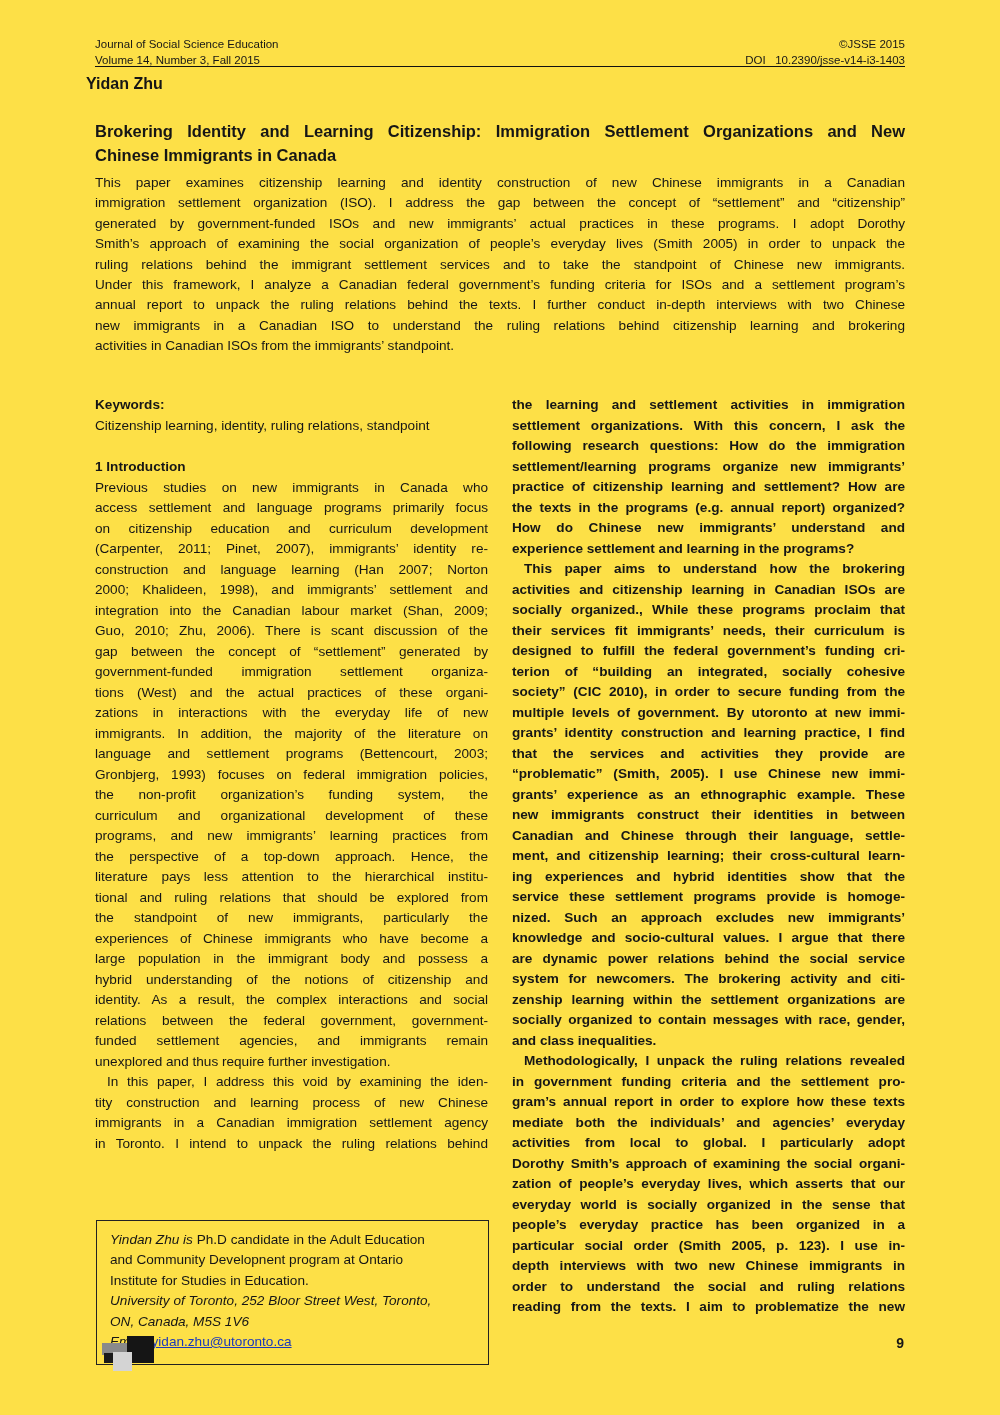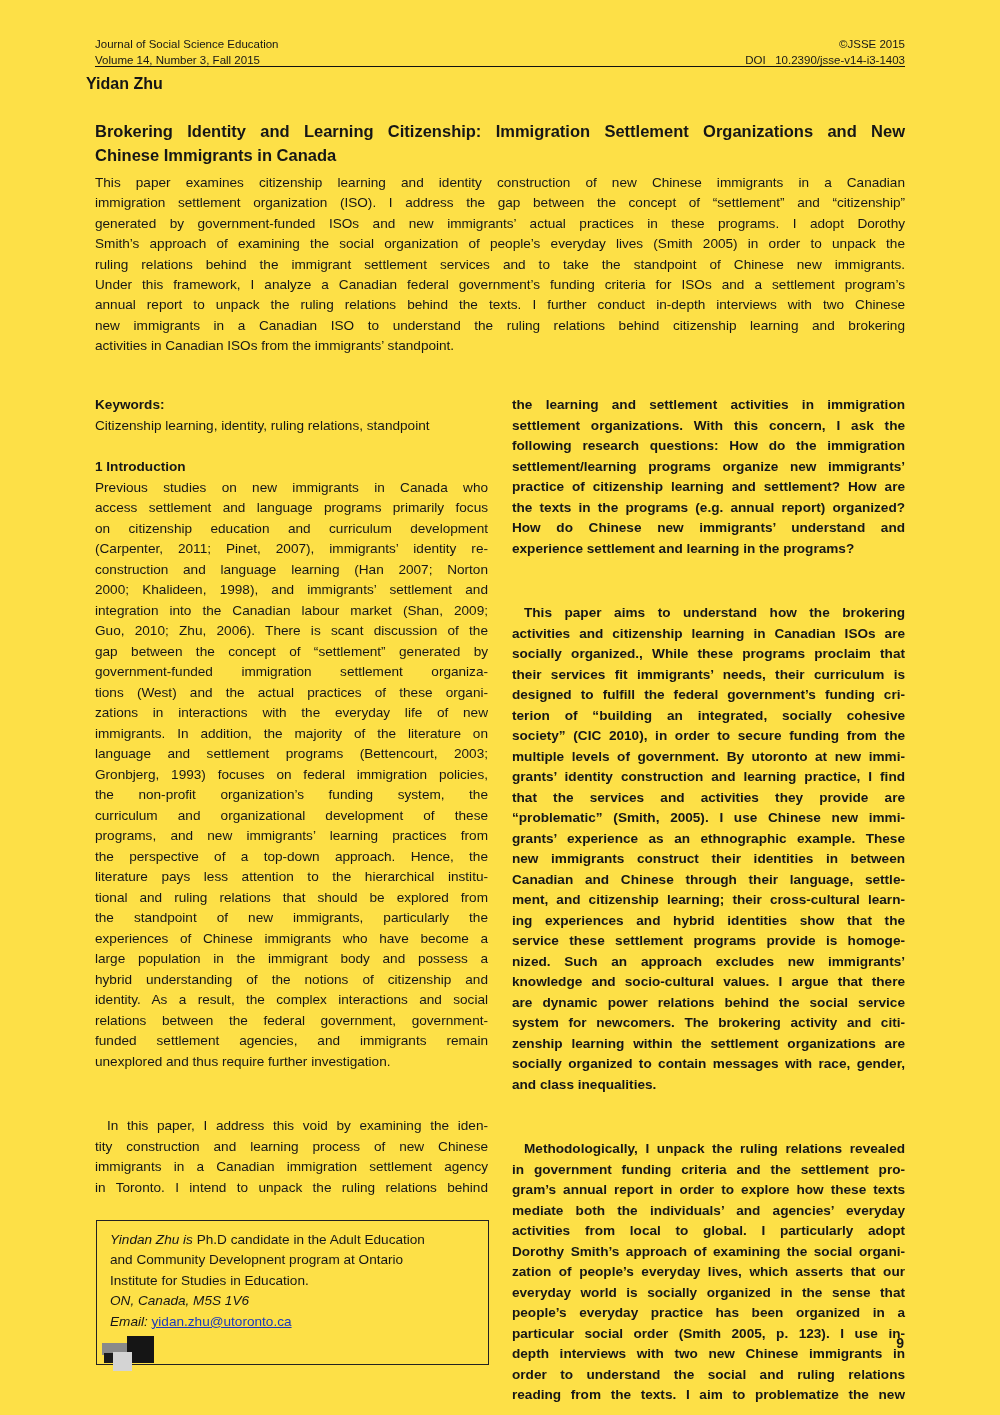--- a/index.html
+++ b/index.html
@@ -14,21 +14,21 @@
   .title { position: absolute; left: 95px; top: 119px; width: 810px; font-size: 16.5px; font-weight: bold; }
   .title .tl { height: 24px; line-height: 24px; text-align: justify; text-align-last: justify; }
   .title .tl.l { text-align-last: left; }
   .abstract { position: absolute; left: 95px; top: 173px; width: 810px; }
   .abstract .ln { height: 20.4px; line-height: 20.4px; }
   .col { position: absolute; top: 395px; width: 393px; }
   .col.left { left: 95px; }
   .col.right { left: 512px; font-weight: bold; }
   .ln { height: 20.5px; line-height: 20.5px; font-size: 13.6px; text-align: justify; text-align-last: justify; }
   .ln.l { text-align-last: left; }
-  .ln.ind { padding-left: 12px; margin-top: 44px; }
+  .ln.ind { padding-left: 12px; }
   .ln.b { font-weight: bold; }
   .gap { height: 21px; }
   .box {
     position: absolute; left: 96px; top: 1220px; width: 393px; height: 145px;
     border: 1px solid #222; box-sizing: border-box; padding: 9px 0 15px 13px;
   }
   .box .bl { height: 20.4px; line-height: 20.4px; font-size: 13.6px; white-space: nowrap; }
   .it { font-style: italic; }
   .link { color: #1c39bb; text-decoration: underline; font-style: normal; cursor: pointer; }
   .logo div { position: absolute; }
@@ -169,20 +169,21 @@
       <div class="ln">reading from the texts. I aim to problematize the new</div>
     </div>
   </div>
 
   <div class="box">
     <div class="bl">
       <span class="it">Yindan Zhu is</span><span style="white-space:pre"> Ph.D candidate in the Adult Education</span>
     </div>
     <div class="bl">and Community Developnent program at Ontario</div>
     <div class="bl">Institute for Studies in Education.</div>
+    <div class="bl it">University of Toronto, 252 Bloor Street West, Toronto,</div>
     <div class="bl it">ON, Canada, M5S 1V6</div>
     <div class="bl">
       <span class="it" style="white-space:pre">Email: </span><a class="link">yidan.zhu@utoronto.ca</a>
     </div>
   </div>
 
   <div class="logo">
     <div style="left:102px;top:1343px;width:25px;height:12px;background:#8a8a8a"></div>
     <div style="left:127px;top:1336px;width:27px;height:27px;background:#151515"></div>
     <div style="left:104px;top:1353px;width:10px;height:10px;background:#1a1a1a"></div>

